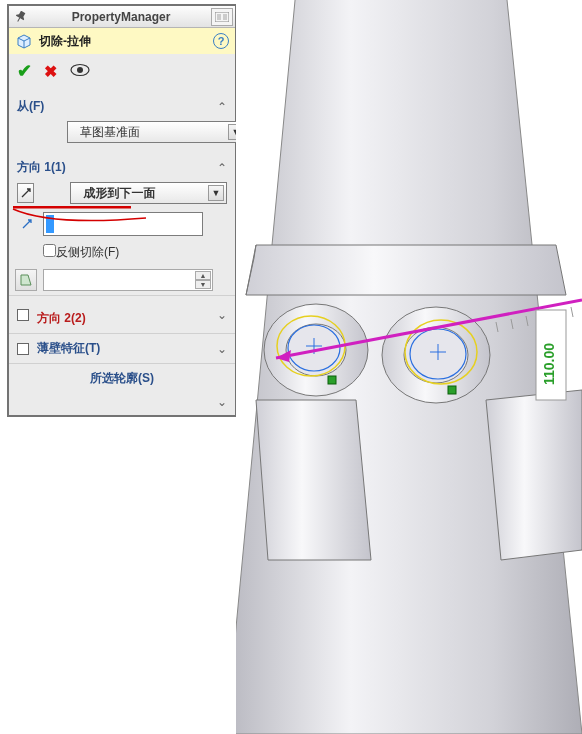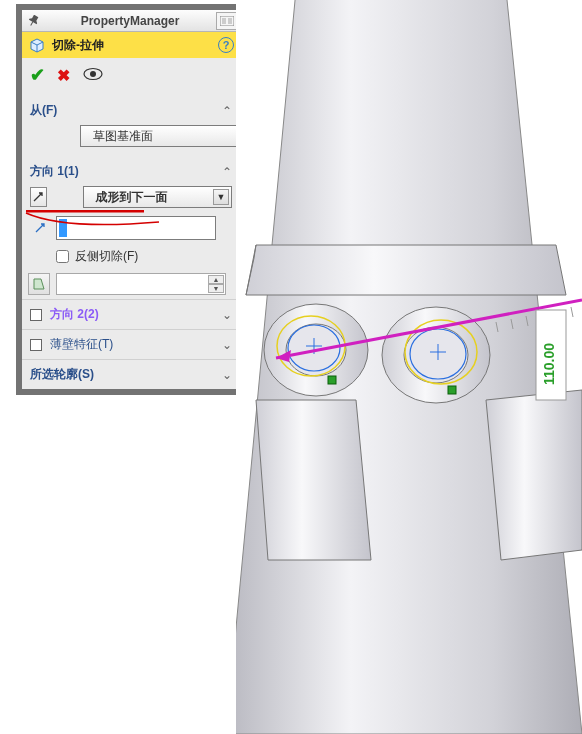--- a/index.html
+++ b/index.html
@@ -8,24 +8,24 @@
     font-size: 12px;
     color: #333;
     background: #fff;
     width: 582px;
     height: 734px;
     overflow: hidden;
     position: relative;
   }
   .panel {
     position: absolute;
-    left: 16px; top: 4px;
+    left: 7px; top: 4px;
     width: 230px;
     background: #ebebeb;
-    border: 6px solid #737373;
+    border: 2px solid #737373;
   }
   .pm-header {
     height: 22px;
     background: linear-gradient(#fdfdfd, #e3e3e3);
     border-bottom: 1px solid #b5b5b5;
     display: flex;
     align-items: center;
   }
   .pm-pin {
     width: 18px; height: 18px;
@@ -42,21 +42,21 @@
     width: 22px; height: 18px;
     margin-right: 2px;
     display: flex; align-items: center; justify-content: center;
     border: 1px solid #aaa;
     background: #f5f5f5;
   }
   .feature-row {
     display: flex;
     align-items: center;
     padding: 4px 6px;
-    background: #fde047;
+    background: #fef9c3;
   }
   .feat-icon {
     width: 18px; height: 18px;
     margin-right: 6px;
     display: flex; align-items: center; justify-content: center;
   }
   .feat-title { font-weight: bold; color: #222; }
   .help-icon {
     margin-left: auto;
     width: 16px; height: 16px;
@@ -147,23 +147,22 @@
     display: flex;
     align-items: center;
     padding-left: 2px;
   }
   .caret {
     width: 8px; height: 18px;
     background: #3399ff;
   }
   .chk {
     display: flex;
-    align-items: center;
+    align-items: flex-start;
     padding: 4px 12px 4px 34px;
-    gap: 6px;
   }
   .chk input { margin: 0; }
   .disabled { color: #a0a0a0; }
   .listbox {
     width: 170px;
     height: 22px;
     border: 1px solid #a8a8a8;
     background: #fff;
     position: relative;
   }
@@ -302,31 +301,31 @@
       <div class="stepper">
         <div>▲</div>
         <div>▼</div>
       </div>
     </div>
   </div>
 
 
   <div class="sec-collapsed">
     <div class="chkbox"></div>
-    <span style="font-weight:bold; color:#8b5cf6;">方向 2(2)</span>
+    <span style="font-weight:bold; color:#b91c1c;margin-top:8px;">方向 2(2)</span>
     <span class="chev" style="margin-left:auto;">⌄</span>
   </div>
 
   <div class="sec-collapsed">
     <div class="chkbox"></div>
-    <span style="font-weight:normal; color:#2a4f8a;">薄壁特征(T)</span>
+    <span style="font-weight:bold; color:#2a4f8a;">薄壁特征(T)</span>
     <span class="chev" style="margin-left:auto;">⌄</span>
   </div>
 
-  <div class="sec-collapsed" style="border-bottom:none;">
+  <div class="sec-collapsed" style="border-bottom:none;flex-direction:column;">
     <span style="font-weight:bold; color:#2a4f8a;">所选轮廓(S)</span>
     <span class="chev" style="margin-left:auto;">⌄</span>
   </div>
 
 </div>
 
 <div class="viewport">
   <svg width="346" height="734" viewBox="0 0 346 734">
 
     <defs>

